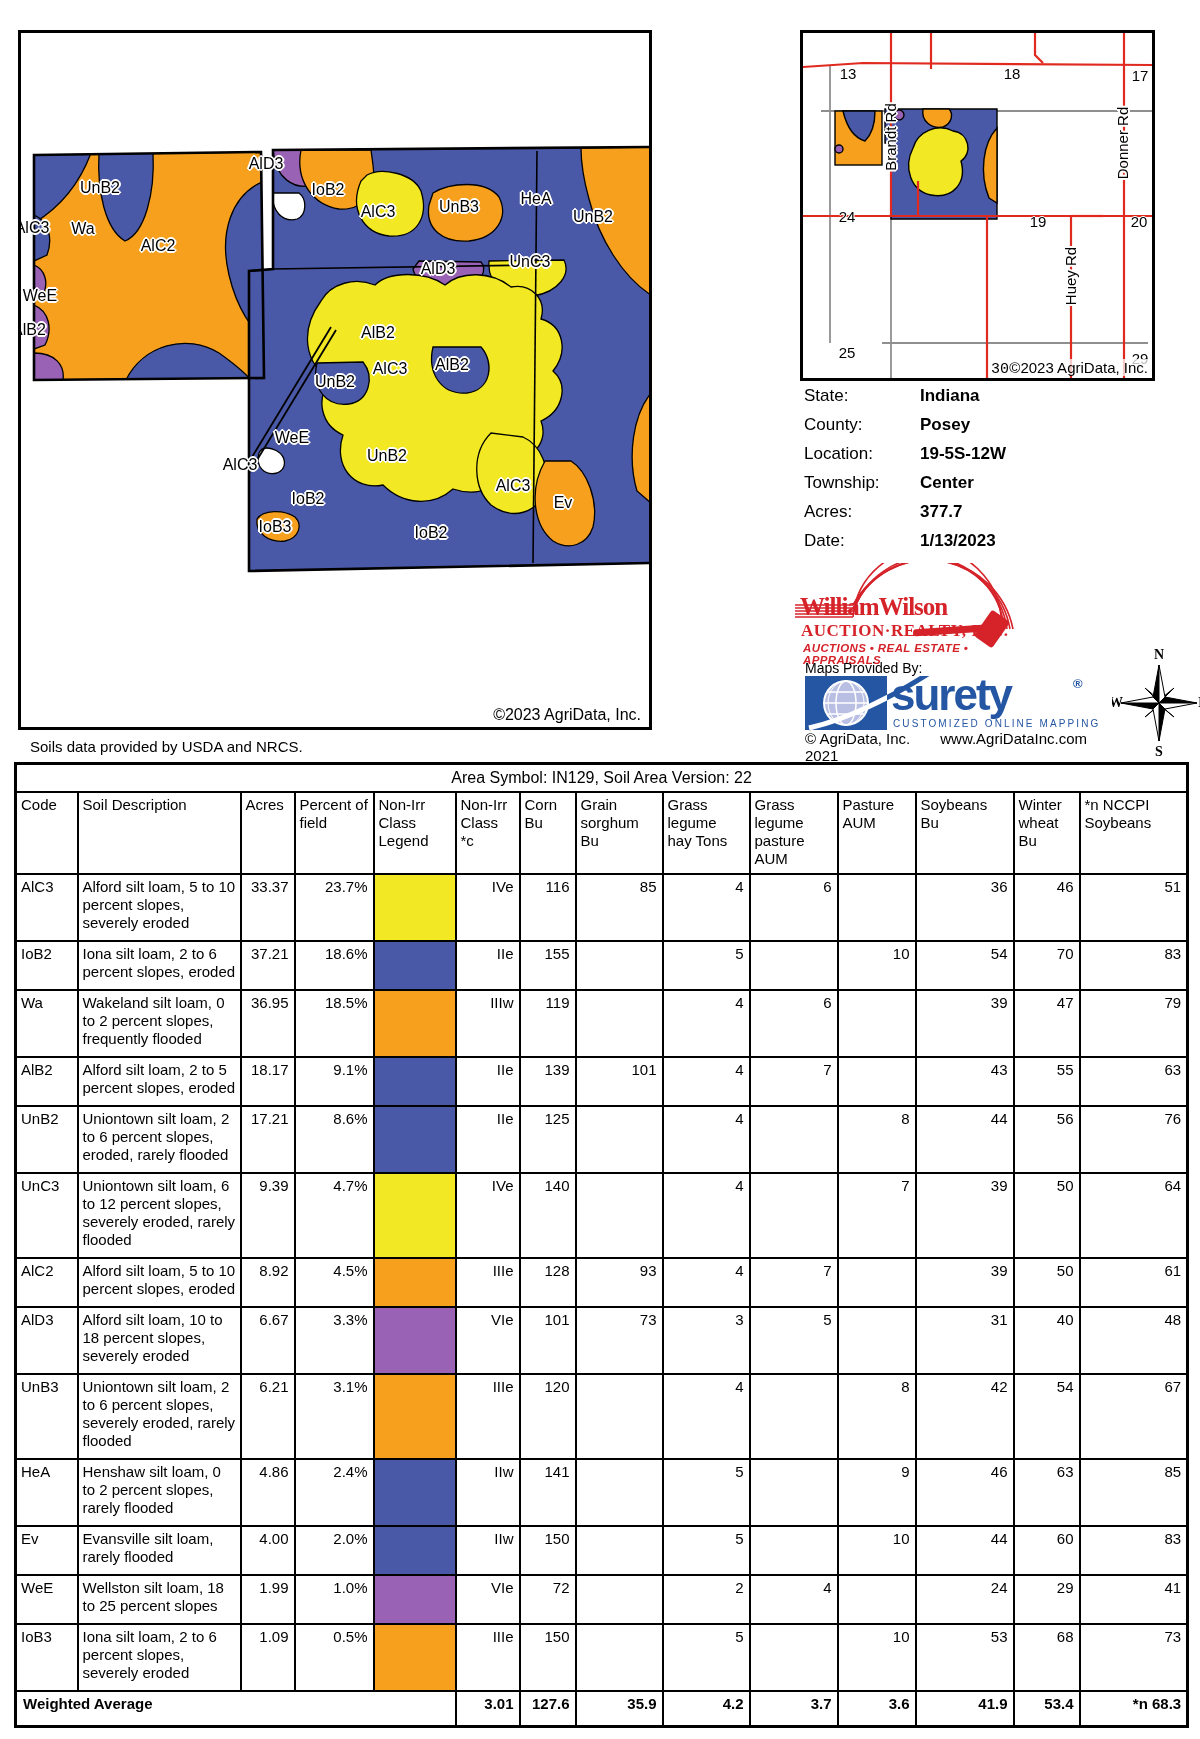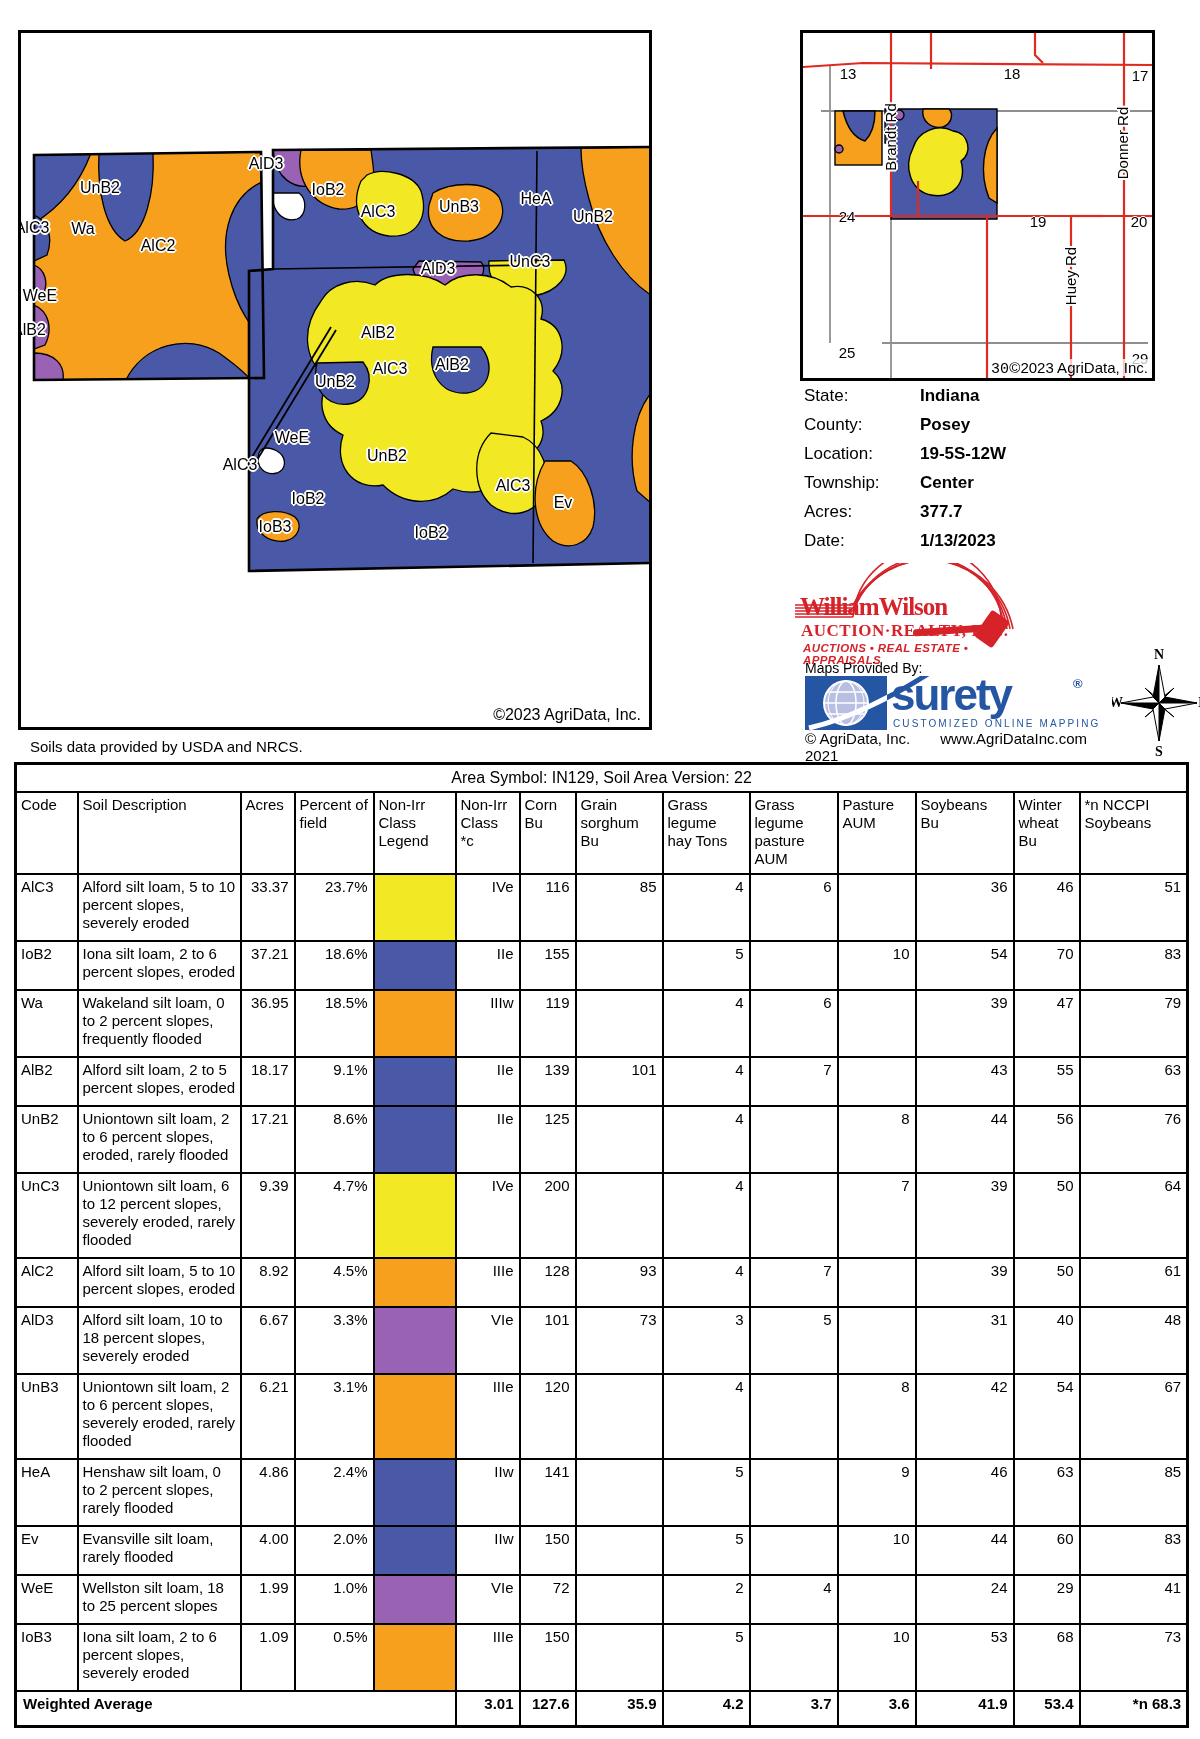--- a/index.html
+++ b/index.html
@@ -429,21 +429,21 @@
           <td class="num">56</td>
           <td class="num">76</td>
         </tr>
         <tr>
           <td class="cell">UnC3</td>
           <td class="cell">Uniontown silt loam, 6 to 12 percent slopes, severely eroded, rarely flooded</td>
           <td class="num">9.39</td>
           <td class="num">4.7%</td>
           <td class="legend" style="background: rgb(242, 232, 36);"></td>
           <td class="num">IVe</td>
-          <td class="num">200</td>
+          <td class="num">140</td>
           <td class="num"></td>
           <td class="num">4</td>
           <td class="num"></td>
           <td class="num">7</td>
           <td class="num">39</td>
           <td class="num">50</td>
           <td class="num">64</td>
         </tr>
         <tr>
           <td class="cell">AlC2</td>

